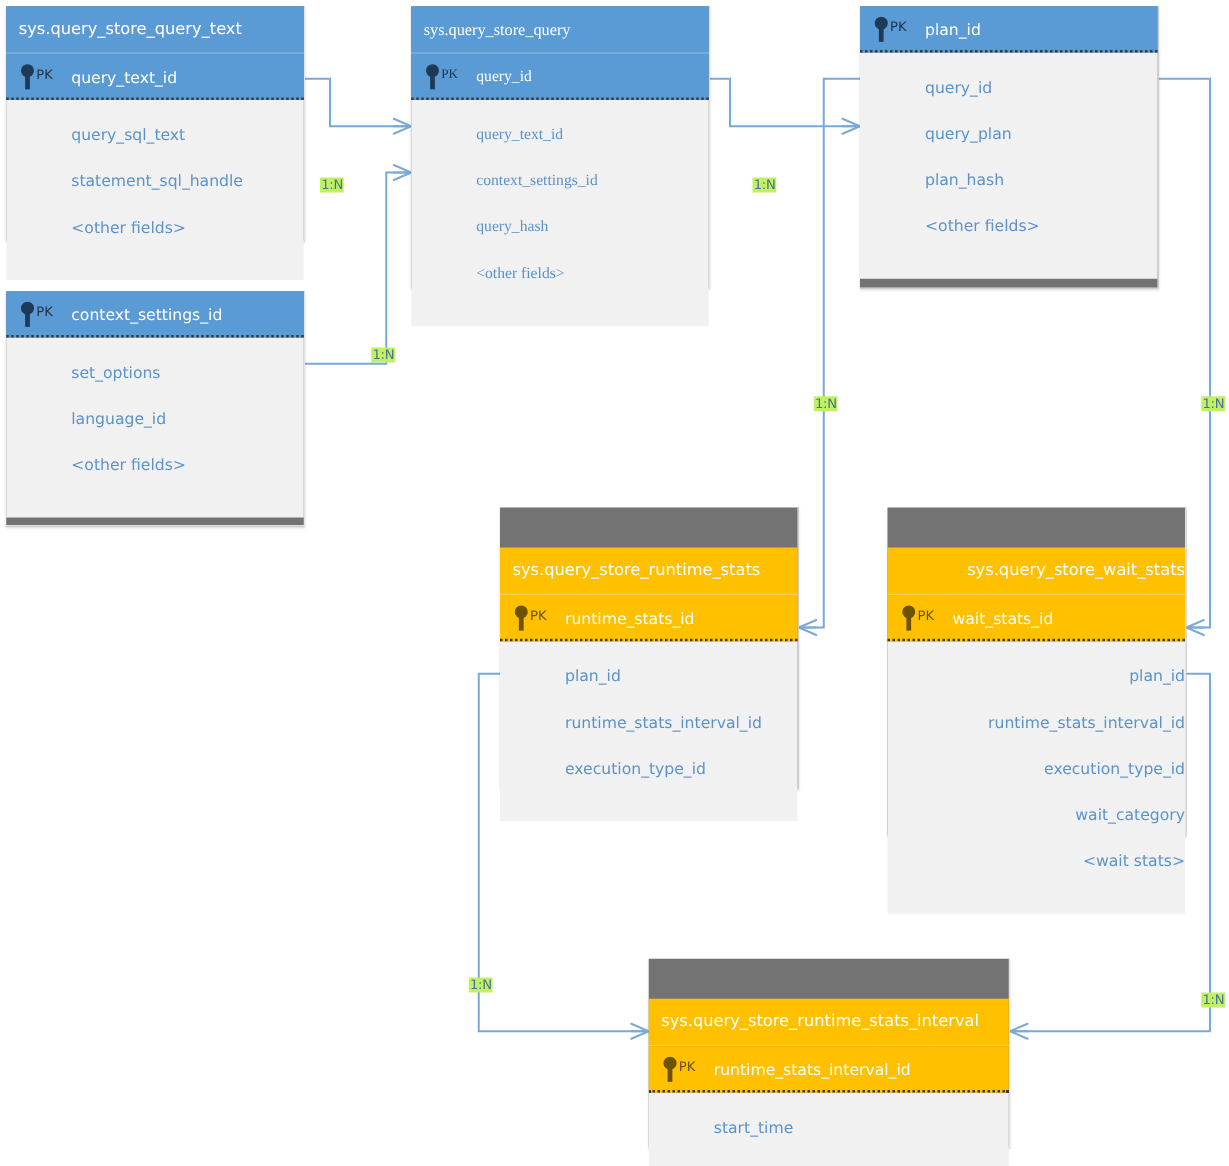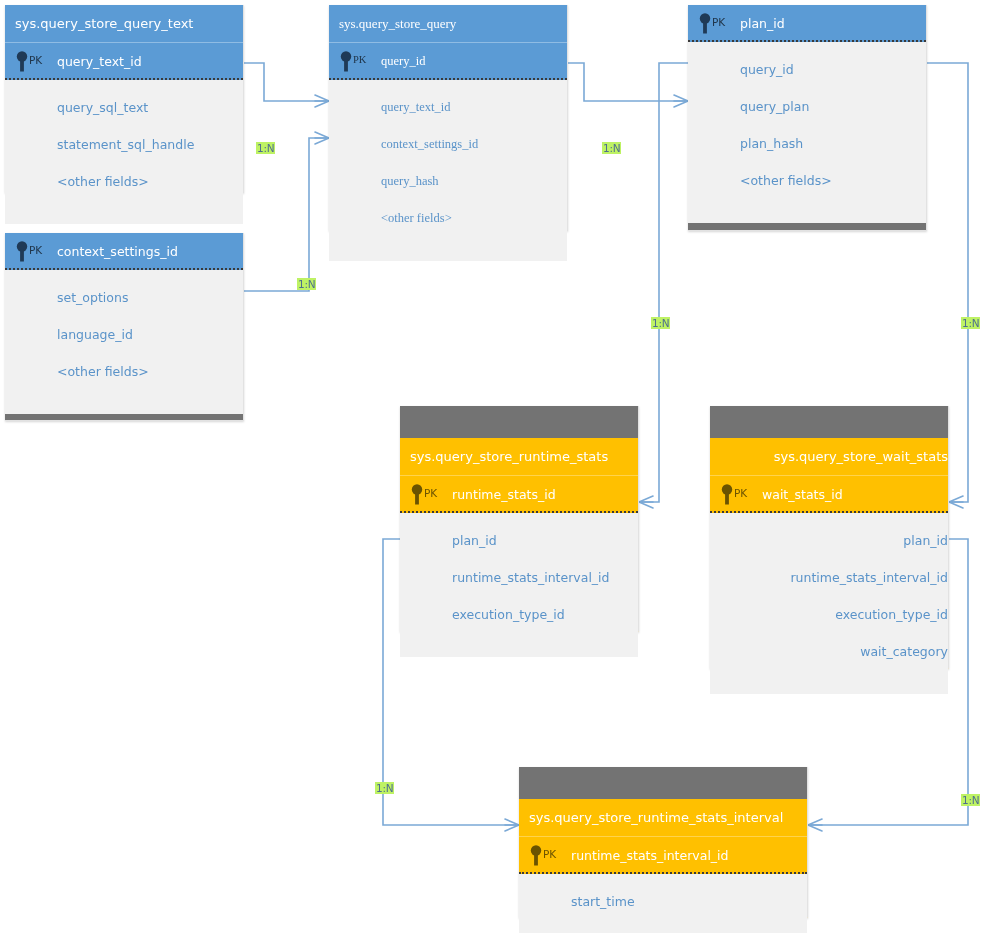--- a/index.html
+++ b/index.html
@@ -267,20 +267,21 @@
               <rect x="4.1" y="8" width="3.8" height="12.5"></rect>
             </svg></span>
           <span class="pk-tag">PK</span>
           <span class="pk-name">wait_stats_id</span>
         </div>
         <div class="ent-body">
           <div class="field">plan_id</div>
           <div class="field">runtime_stats_interval_id</div>
           <div class="field">execution_type_id</div>
           <div class="field">wait_category</div>
+          <div class="field">&lt;wait stats&gt;</div>
         </div>
       </div>
       <div class="entity orange" style="left: 519px; top: 767px; width: 289px; height: 151px;">
         <div class="ent-title">sys.query_store_runtime_stats_interval</div>
         <div class="ent-pk">
           <span class="pk-key"><svg viewBox="0 0 12 21" width="12" height="21">
               <circle cx="6" cy="5.5" r="5.2"></circle>
               <rect x="4.1" y="8" width="3.8" height="12.5"></rect>
             </svg></span>
           <span class="pk-tag">PK</span>

